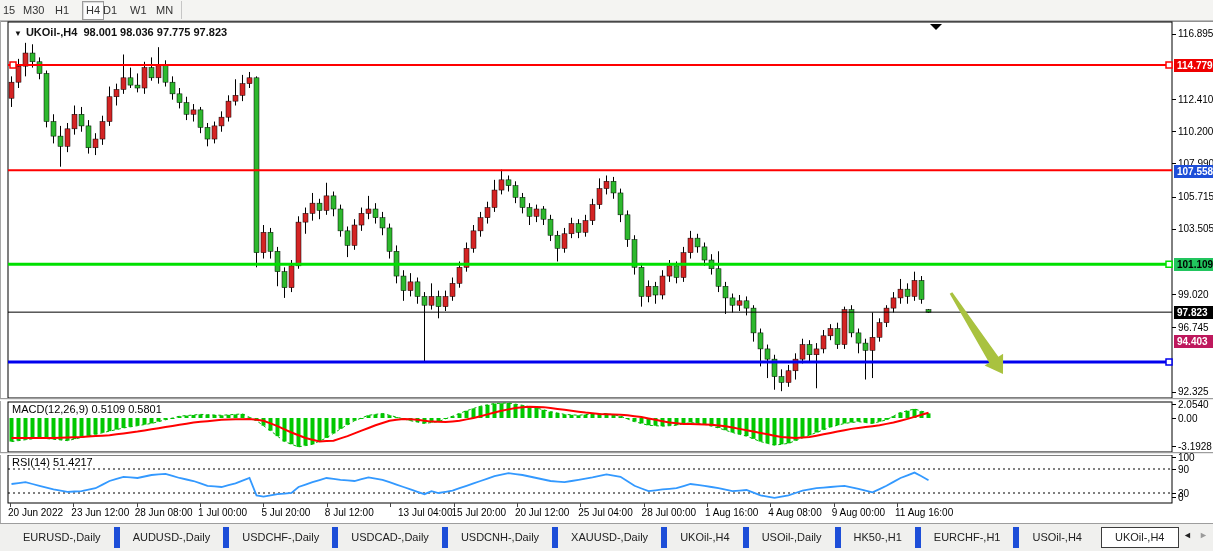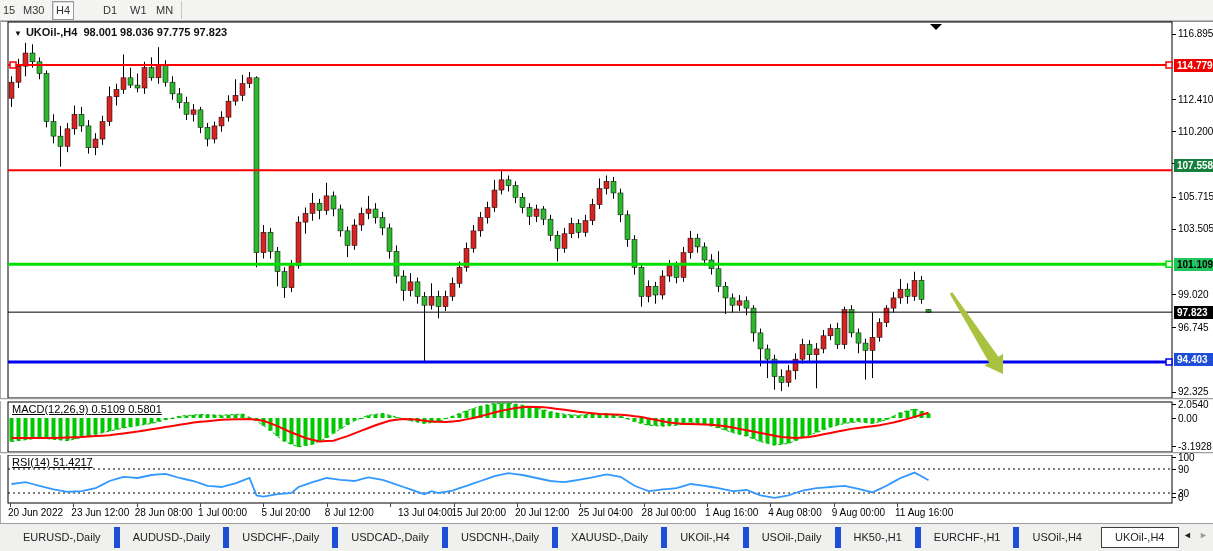--- a/index.html
+++ b/index.html
@@ -16,42 +16,42 @@
   .tb-sep{position:absolute;top:1px;left:181px;width:1px;height:18px;background:#c6c6c6;}
   
   #window{position:absolute;left:0;top:21px;width:1213px;height:502px;background:#ffffff;border-left:1px solid #a8a8a8;box-sizing:border-box;z-index:1;}
   #window .top-edge{position:absolute;left:0;top:0;width:100%;height:1px;background:#8f8f8f;}
   #chartsvg{position:absolute;left:0;top:0;width:1213px;height:551px;z-index:2;}
   .pane-sep{position:absolute;left:0;width:1213px;height:3px;background:#e9e9e9;border-top:1px solid #9d9d9d;border-bottom:1px solid #ffffff;box-sizing:border-box;z-index:3;}
   
   #labels{position:absolute;left:0;top:0;width:1213px;height:551px;z-index:4;pointer-events:none;}
   #chart-title{position:absolute;left:14px;top:26px;font-size:11px;font-weight:bold;color:#111;}
   #chart-title .dd{font-size:8px;margin-right:4px;}
-  .pane-label{position:absolute;left:12px;font-size:11px;color:#000;text-decoration:underline;}
+  .pane-label{position:absolute;left:12px;font-size:11px;color:#000;}
   .ax-label{position:absolute;left:1178px;font-size:10px;color:#000;white-space:nowrap;}
   .ax-tick{position:absolute;left:1172px;width:4px;height:1px;background:#000;}
   .badge{position:absolute;left:1174px;width:39px;height:13px;line-height:13px;font-size:10px;text-align:left;padding-left:3px;box-sizing:border-box;font-weight:bold;}
   .t-label{position:absolute;top:507px;font-size:10px;color:#000;white-space:nowrap;}
   .t-tick{position:absolute;top:503px;width:1px;height:4px;background:#444;}
   
   #tabbar{position:absolute;left:0;top:523px;width:1213px;height:28px;background:#f0f0ee;border-top:1px solid #9d9d9d;z-index:6;}
   #tabs{position:absolute;left:10px;top:3px;height:21px;white-space:nowrap;}
   .tab{display:inline-block;height:21px;line-height:21px;font-size:11px;color:#222;padding:0 13px;cursor:default;}
   .tab + .tab{border-left:6px solid #1d4ed8;}
   .tab.active{background:#ffffff;border:1px solid #3c3c3c;border-left:1px solid #3c3c3c;line-height:19px;height:19px;margin-left:6px;position:relative;top:0px;}
   .tab-arrow{position:absolute;top:6px;font-size:9px;cursor:default;}
 </style>
 </head>
 <body>
 
 <div id="toolbar">
   <span class="tf-btn" style="left:0px">15</span>
   <span class="tf-btn" style="left:20px">M30</span>
   <span class="tf-btn" style="left:52px">H1</span>
-  <span class="tf-btn pressed" style="left:52px">H4</span>
+  <span class="tf-btn pressed" style="left:82px">H4</span>
   <span class="tf-btn" style="left:100px">D1</span>
   <span class="tf-btn" style="left:127px">W1</span>
   <span class="tf-btn" style="left:153px">MN</span>
   <span class="tb-sep"></span>
 </div>
 
 <div id="window">
   <div class="top-edge"></div>
 </div>
 
@@ -501,24 +501,24 @@
       <div class="ax-label" style="top:191.1168639999999px">105.715</div>
       <div class="ax-tick" style="top:228.82982400000003px"></div>
       <div class="ax-label" style="top:223.32982400000003px">103.505</div>
       <div class="ax-tick" style="top:294.203184px"></div>
       <div class="ax-label" style="top:288.703184px">99.020</div>
       <div class="ax-tick" style="top:327.3635839999999px"></div>
       <div class="ax-label" style="top:321.8635839999999px">96.745</div>
       <div class="ax-tick" style="top:391.7895039999999px"></div>
       <div class="ax-label" style="top:386.2895039999999px">92.325</div>
       <div class="badge" style="top:58.5px;background:#ee0000;color:#ffffff">114.779</div>
-      <div class="badge" style="top:159px;background:#15803d;color:#ffffff">107.558</div>
+      <div class="badge" style="top:165px;background:#1d4ed8;color:#ffffff">107.558</div>
       <div class="badge" style="top:257.75392px;background:#22c55e;color:#000000">101.109</div>
       <div class="badge" style="top:305.650656px;background:#000000;color:#ffffff">97.823</div>
-      <div class="badge" style="top:353px;background:#1d4ed8;color:#ffffff">94.403</div>
+      <div class="badge" style="top:335px;background:#be185d;color:#ffffff">94.403</div>
       <div class="ax-tick" style="top:404px"></div>
       <div class="ax-label" style="top:399px">2.0540</div>
       <div class="ax-tick" style="top:418px"></div>
       <div class="ax-label" style="top:413px">0.00</div>
       <div class="ax-tick" style="top:446px"></div>
       <div class="ax-label" style="top:441px">-3.1928</div>
       <div class="ax-tick" style="top:457px"></div>
       <div class="ax-label" style="top:452px">100</div>
       <div class="ax-tick" style="top:469px"></div>
       <div class="ax-label" style="top:464px">90</div>

